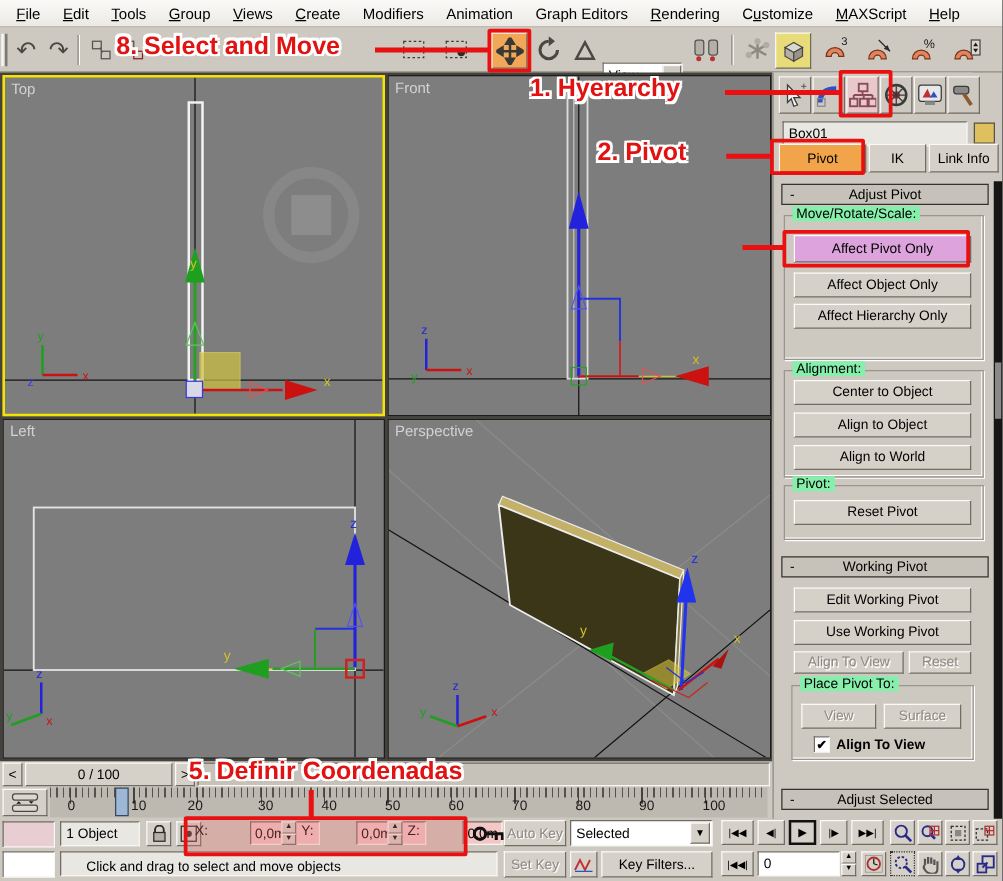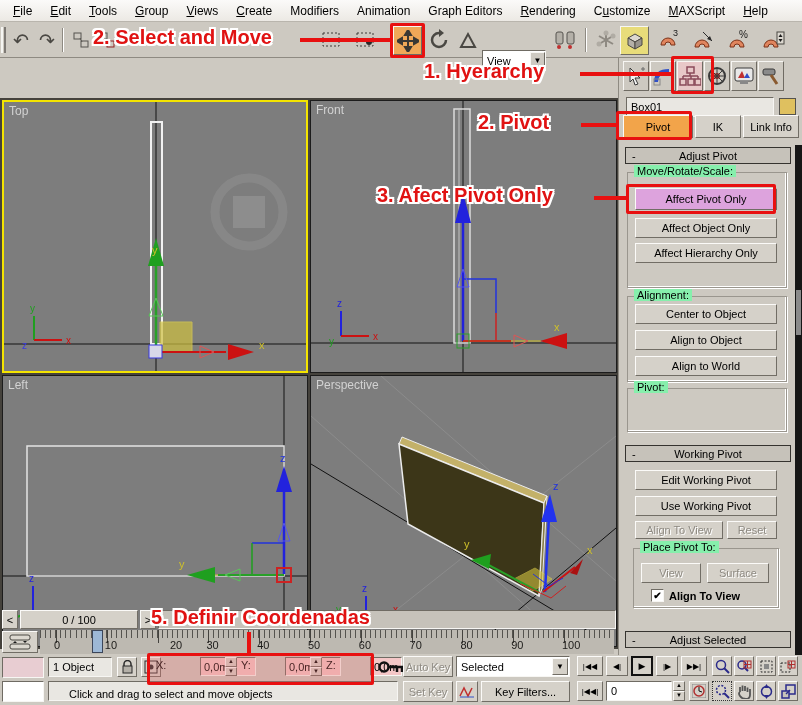--- a/index.html
+++ b/index.html
@@ -19,21 +19,21 @@
   .tbtn.raised{border:1px solid;border-color:#f7f6f3 #6f6b63 #6f6b63 #f7f6f3;}
   .tsep{position:absolute;top:6px;width:2px;height:24px;border-left:1px solid #8e8a82;border-right:1px solid #fff;}
   .handle{position:absolute;left:1px;top:5px;width:5px;height:26px;
     border-left:2px solid #f5f5f2;border-right:2px solid #7d7974;}
   #view-dd{position:absolute;left:482px;top:28px;width:64px;height:21px;background:#fff;
     border:1px solid;border-color:#6f6b63 #f7f6f3 #f7f6f3 #6f6b63;display:flex;align-items:center;}
   #view-dd .txt{flex:1;padding-left:4px;font-size:11px;}
   #view-dd .dd{width:15px;height:17px;background:#cdc9c1;border:1px solid;
     border-color:#f7f6f3 #6f6b63 #6f6b63 #f7f6f3;display:flex;align-items:center;justify-content:center;font-size:8px;}
   
-  #viewports{position:absolute;left:0;top:58px;width:618px;height:551px;background:#45423c;margin-top:40px;}
+  #viewports{position:absolute;left:0;top:58px;width:618px;height:551px;background:#45423c;}
   .vp{position:absolute;background:#7d7d7d;border:1px solid #1c1c1c;overflow:hidden;}
   .vp.active{border:2px solid #f4e400;}
   .vp-label{position:absolute;left:5px;top:2px;color:#d2d2d2;font-size:12px;z-index:3;}
   .vp svg{position:absolute;left:0;top:0;}
   
   #cpanel{position:absolute;left:618px;top:58px;width:160px;height:597px;background:#cdc9c1;
     border-left:1px solid #8e8a82;}
   .tab{position:absolute;top:3px;width:26px;height:30px;display:flex;align-items:center;
     justify-content:center;background:#cdc9c1;border:1px solid;border-color:#f7f6f3 #6f6b63 #6f6b63 #f7f6f3;}
   .sunken{background:#e9e7e2;border:1px solid;border-color:#6f6b63 #f7f6f3 #f7f6f3 #6f6b63;}
@@ -415,20 +415,21 @@
     <div class="grp" style="left:8px;top:238px;width:160px;height:86px">
       <span class="grp-legend">Alignment:</span>
     </div>
     <div class="cbtn" style="left:16px;top:246px;width:142px;height:20px">Center to Object</div>
     <div class="cbtn" style="left:16px;top:272px;width:142px;height:20px">Align to Object</div>
     <div class="cbtn" style="left:16px;top:298px;width:142px;height:20px">Align to World</div>
 
     <div class="grp" style="left:8px;top:330px;width:160px;height:44px">
       <span class="grp-legend">Pivot:</span>
     </div>
+    <div class="cbtn" style="left:16px;top:342px;width:142px;height:20px">Reset Pivot</div>
 
     <div class="rollout" style="top:387px">
       <span class="minus">-</span>
       <span>Working Pivot</span>
     </div>
     <div class="cbtn" style="left:16px;top:412px;width:142px;height:20px">Edit Working Pivot</div>
     <div class="cbtn" style="left:16px;top:438px;width:142px;height:20px">Use Working Pivot</div>
     <div class="cbtn disabled" style="left:16px;top:463px;width:88px;height:18px">Align To View</div>
     <div class="cbtn disabled" style="left:108px;top:463px;width:50px;height:18px">Reset</div>
     <div class="grp" style="left:14px;top:490px;width:146px;height:60px">
@@ -462,21 +463,21 @@
         <polygon points="6,7 4,9 8,9" fill="#1a1a1a"></polygon>
         <polygon points="16,9 14,7 18,7" fill="#1a1a1a"></polygon>
       </svg>
     </div>
   <div id="ruler">
     <div class="ticks"></div>
     <div class="bigticks"></div>
     <div>
         <span class="ruler-num" style="left: 14px;">0</span>
         <span class="ruler-num" style="left: 64.8px;">10</span>
-        <span class="ruler-num" style="left: 130px;">20</span>
+        <span class="ruler-num" style="left: 110px;">20</span>
         <span class="ruler-num" style="left: 166.4px;">30</span>
         <span class="ruler-num" style="left: 217.2px;">40</span>
         <span class="ruler-num" style="left: 268px;">50</span>
         <span class="ruler-num" style="left: 318.8px;">60</span>
         <span class="ruler-num" style="left: 369.6px;">70</span>
         <span class="ruler-num" style="left: 420.4px;">80</span>
         <span class="ruler-num" style="left: 471.2px;">90</span>
         <span class="ruler-num" style="left: 522px;">100</span>
       </div>
     <div id="thumb"></div>
@@ -618,31 +619,30 @@
   <div class="smallbtn" style="left:778px;top:681px;width:20px;height:20px">
     <svg width="15" height="15">
         <rect x="5" y="1" width="9" height="9" fill="none" stroke="#2a2a8a" stroke-width="1.5"></rect>
         <rect x="1" y="7" width="7" height="7" fill="#c6c2ba" stroke="#2a2a8a" stroke-width="1.5"></rect>
         <line x1="9" y1="6" x2="5" y2="10" stroke="#2a2a8a" stroke-width="1.5"></line>
       </svg>
     </div>
 
   <div class="redbox" style="left:390px;top:23px;width:35px;height:35px"></div>
   <div class="redline" style="left:300px;top:38px;width:91px;height:4px"></div>
-  <div class="annot" style="left:93px;top:26px">2. Select and Move</div>
+  <div class="annot" style="left:93px;top:26px">8. Select and Move</div>
 
   <div class="redbox" style="left:671px;top:56px;width:43px;height:38px"></div>
   <div class="redline" style="left:580px;top:72px;width:92px;height:4px"></div>
   <div class="annot" style="left:424px;top:60px">1. Hyerarchy</div>
 
   <div class="redbox" style="left:616px;top:111px;width:76px;height:29px"></div>
   <div class="redline" style="left:581px;top:123px;width:36px;height:4px"></div>
   <div class="annot" style="left:478px;top:111px">2. Pivot</div>
 
   <div class="redbox" style="left:626px;top:184px;width:150px;height:30px"></div>
   <div class="redline" style="left:594px;top:196px;width:33px;height:4px"></div>
-  <div class="annot" style="left:377px;top:184px">3. Afect Pivot Only</div>
 
   <div class="redbox" style="left:147px;top:653px;width:227px;height:32px;background:rgba(232,112,112,0.3)"></div>
   <div class="redline" style="left:247px;top:632px;width:4px;height:22px"></div>
   <div class="annot" style="left:151px;top:606px">5. Definir Coordenadas</div>
 
 </div>
 
 </body></html>

